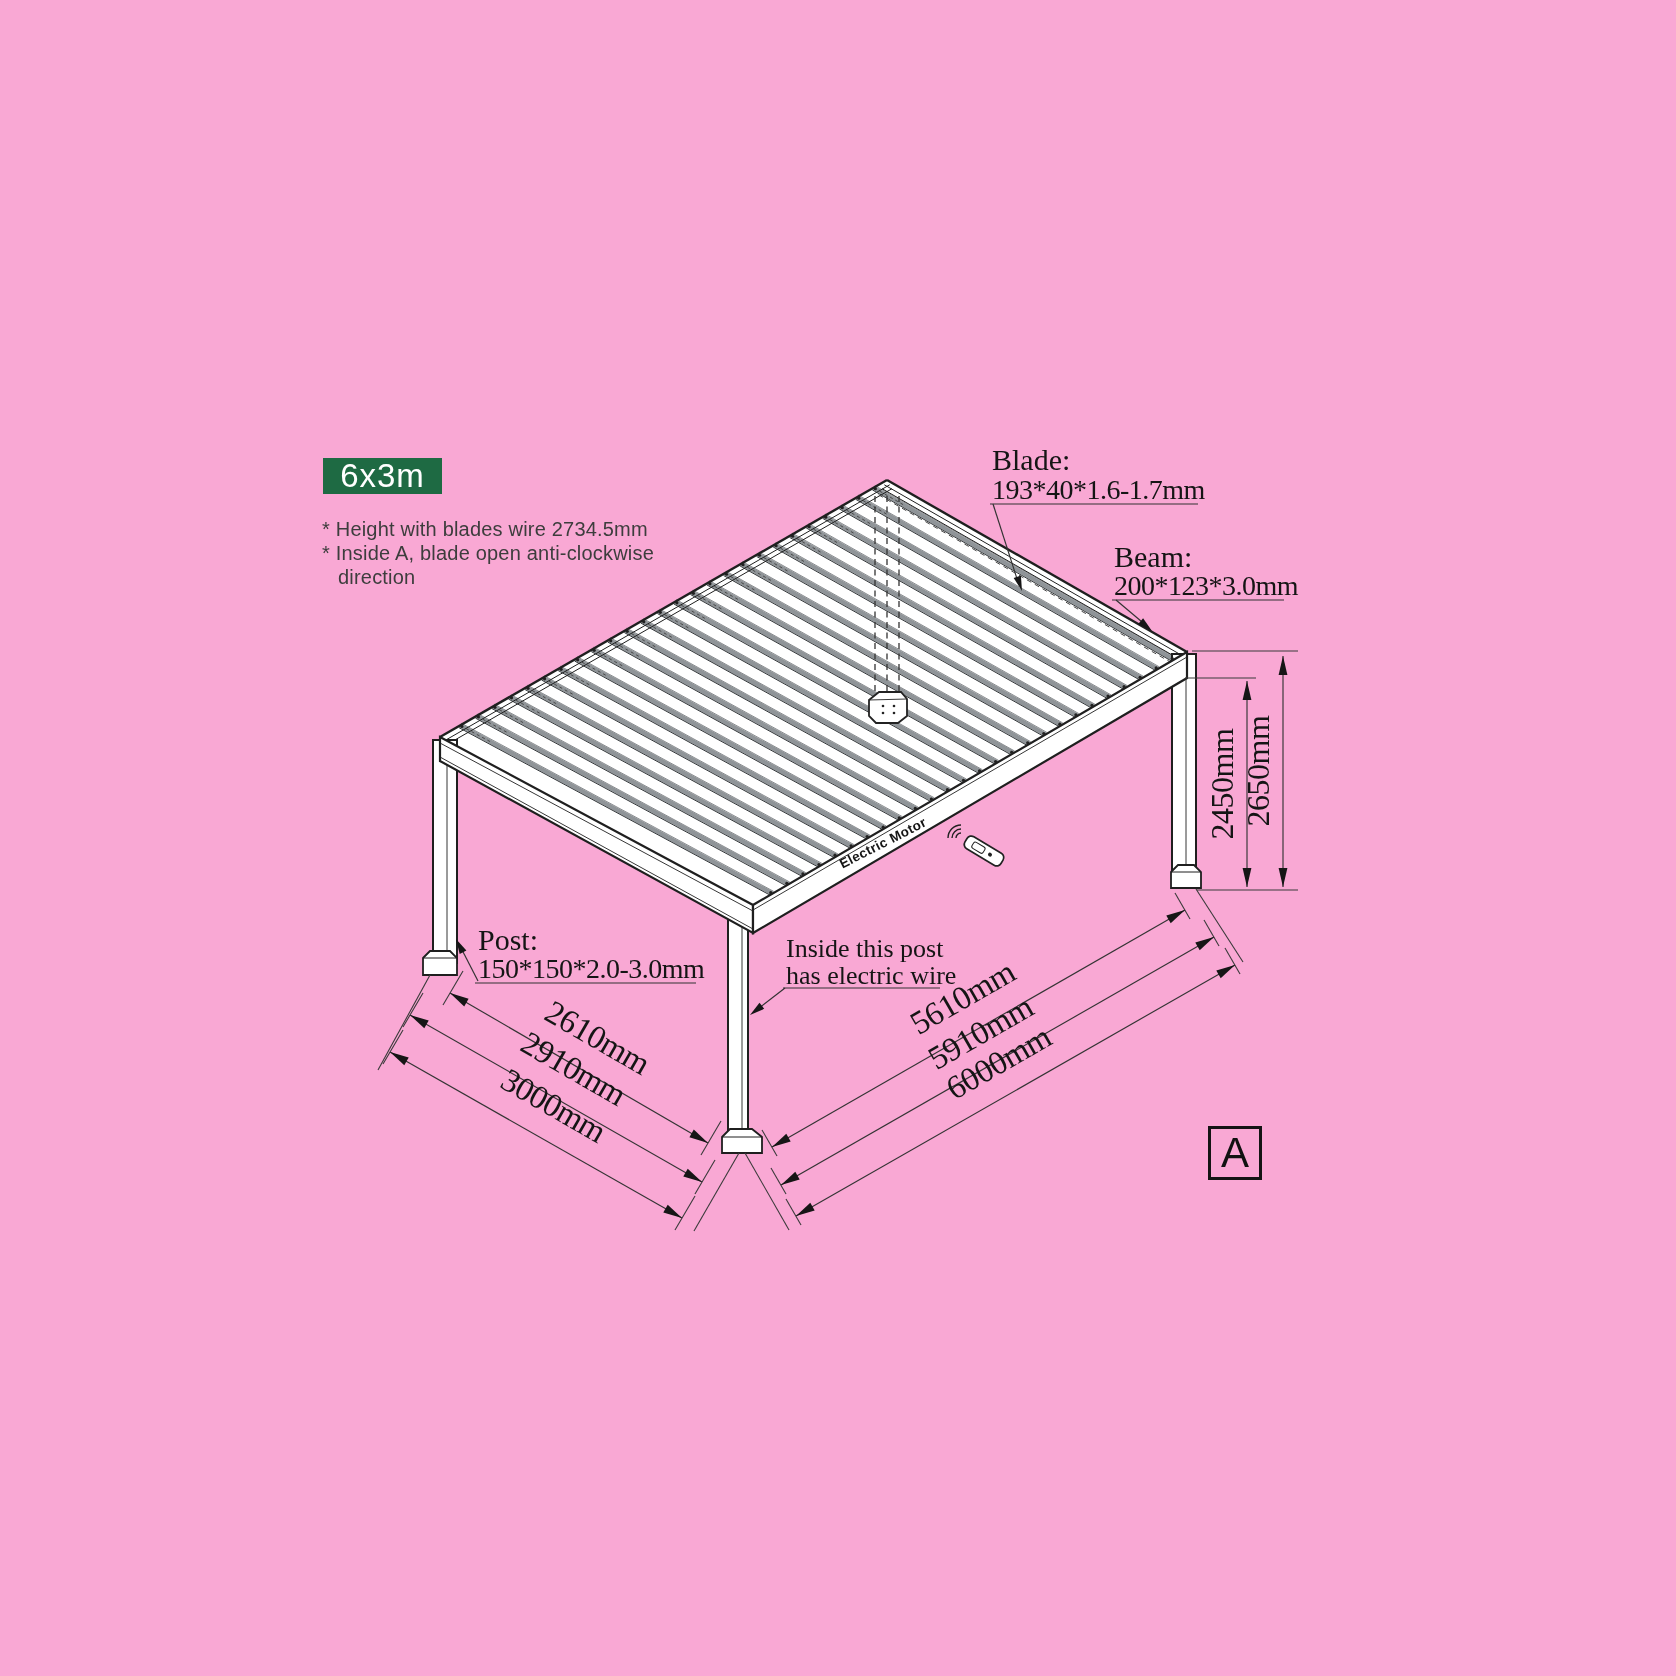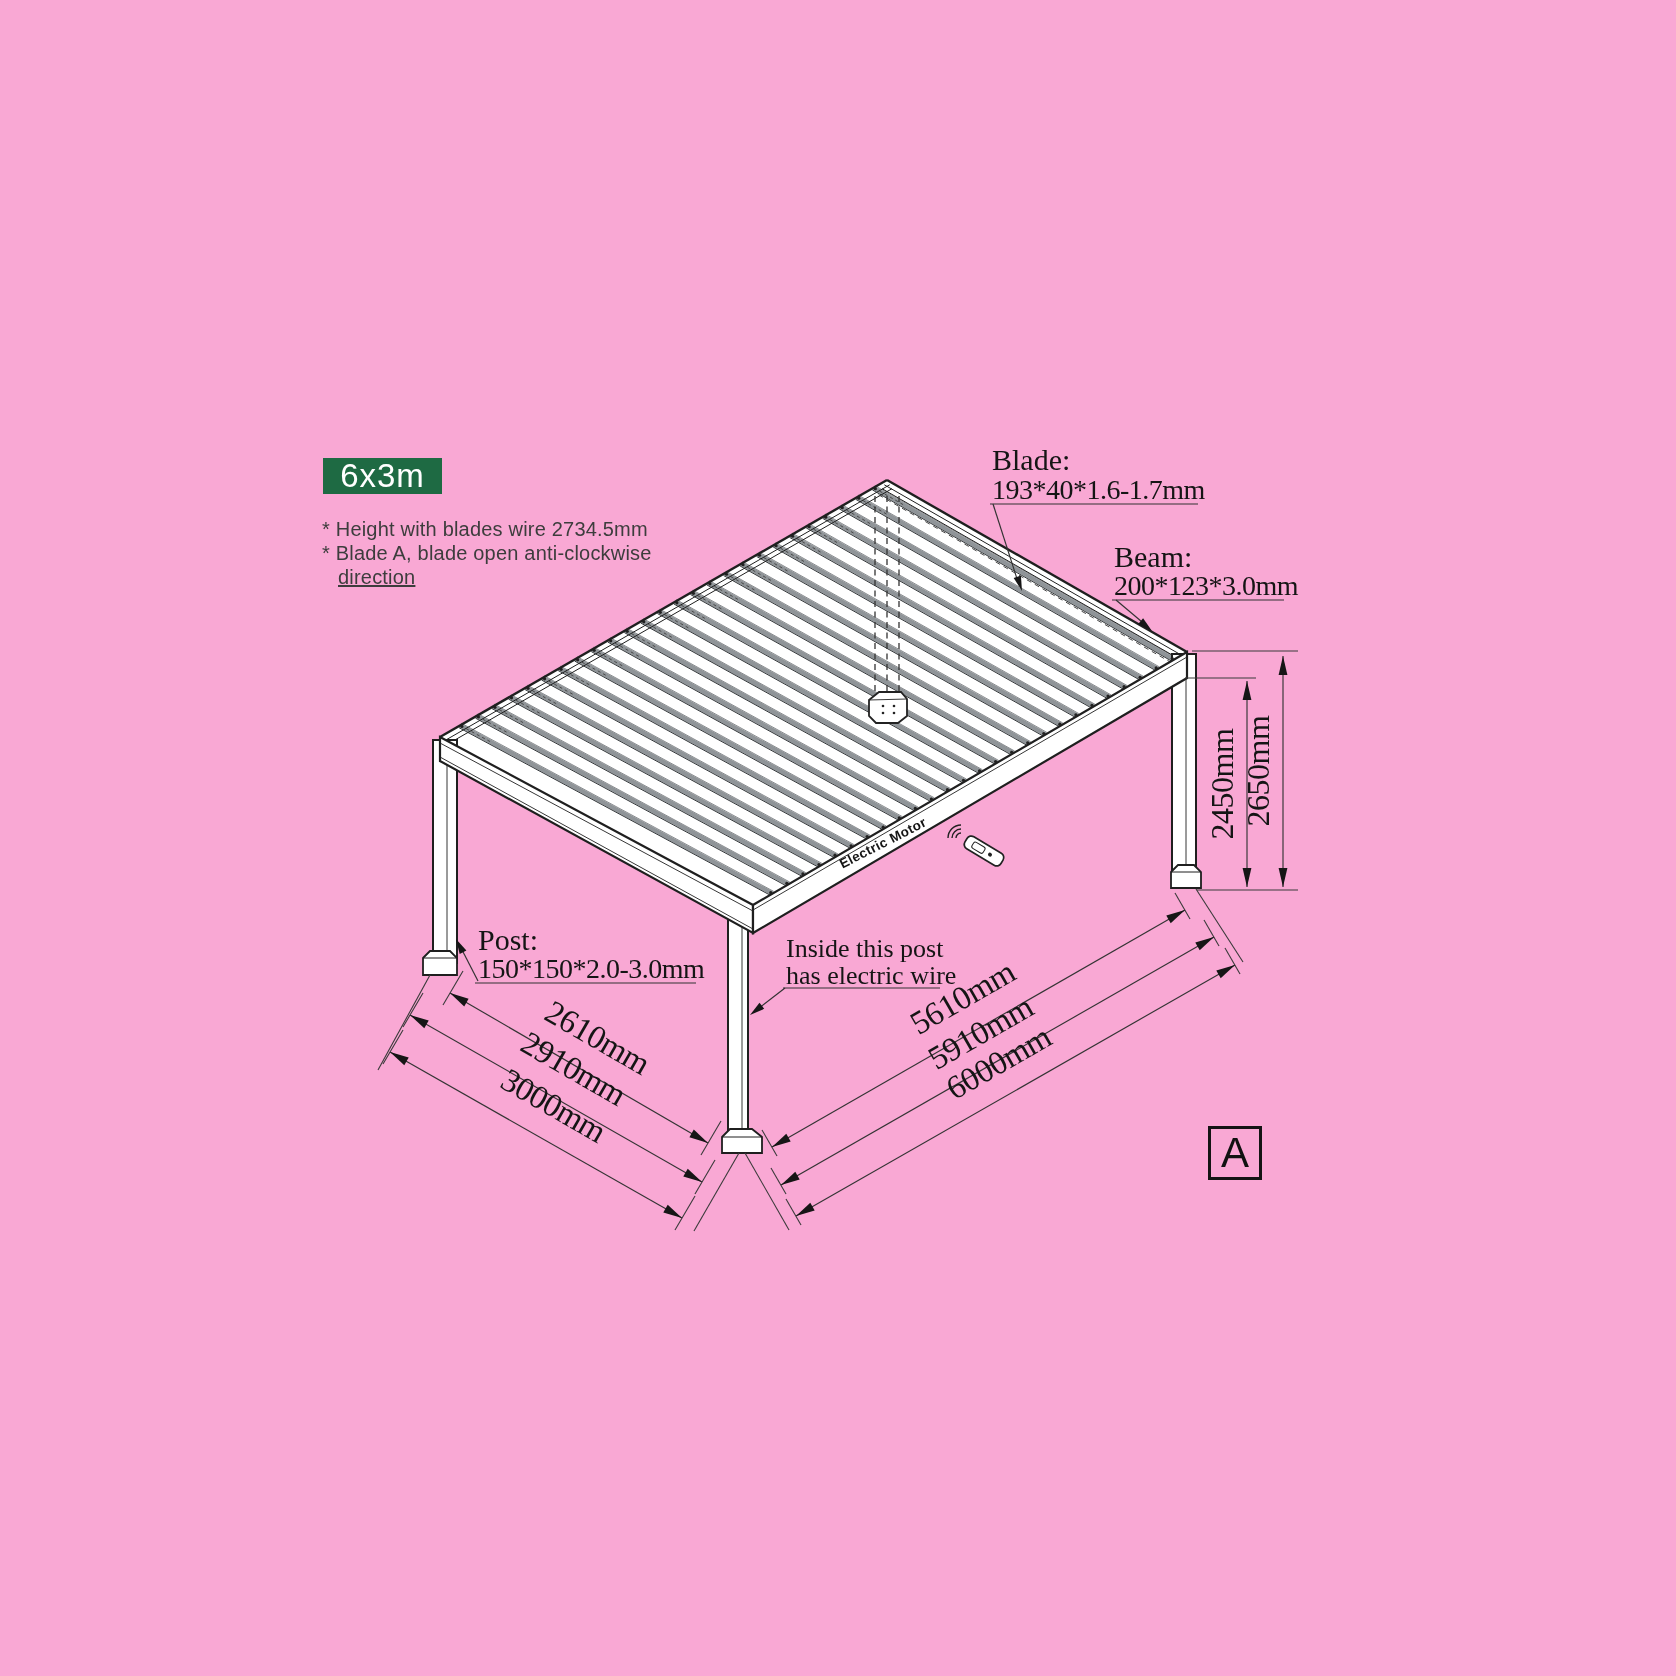--- a/index.html
+++ b/index.html
@@ -4,21 +4,21 @@
 <style>
   html,body{margin:0;padding:0;background:#ffffff;}
   .stage{position:relative;width:1676px;height:1676px;background:#f9a8d4;overflow:hidden;
          font-family:"Liberation Sans",sans-serif;}
   #diagram{position:absolute;left:0;top:0;}
   .badge{position:absolute;left:323px;top:458px;width:119px;height:36px;
          background:#1e6a43;color:#fff;font-size:33px;font-weight:500;
          display:flex;align-items:center;justify-content:center;letter-spacing:1px;}
   .notes{position:absolute;left:322px;top:517px;font-size:20px;line-height:24px;
          color:#3d3d3d;font-weight:500;letter-spacing:.2px;}
-  .notes .ind{padding-left:16px;text-decoration:underline;}
+  .notes .ind{padding-left:16px;}
   .viewbox{position:absolute;left:1208px;top:1126px;width:48px;height:48px;
            border:3px solid #141414;color:#111;font-size:42px;
            display:flex;align-items:center;justify-content:center;}
   text{fill:#151515;}
 </style>
 </head>
 <body>
 
 <div class="stage">
 
@@ -300,18 +300,18 @@
       <text transform="translate(1004,1072) rotate(-30)" text-anchor="middle" font-size="33" letter-spacing="-0.5">6000mm</text>
 
       <text transform="translate(885,847) rotate(-27)" text-anchor="middle" font-size="13.5" font-family="&quot;Liberation Sans&quot;,sans-serif" font-weight="600" letter-spacing="0.4">Electric Motor</text>
     </g>
   </svg>
 
   <div class="badge">6x3m</div>
 
   <div class="notes">
     <div>* Height with blades wire 2734.5mm</div>
-    <div>* Blade A, blade open anti-clockwise</div>
+    <div>* Inside A, blade open anti-clockwise</div>
     <div class="ind">direction</div>
   </div>
 
   <div class="viewbox">A</div>
 </div>
 
 </body></html>

